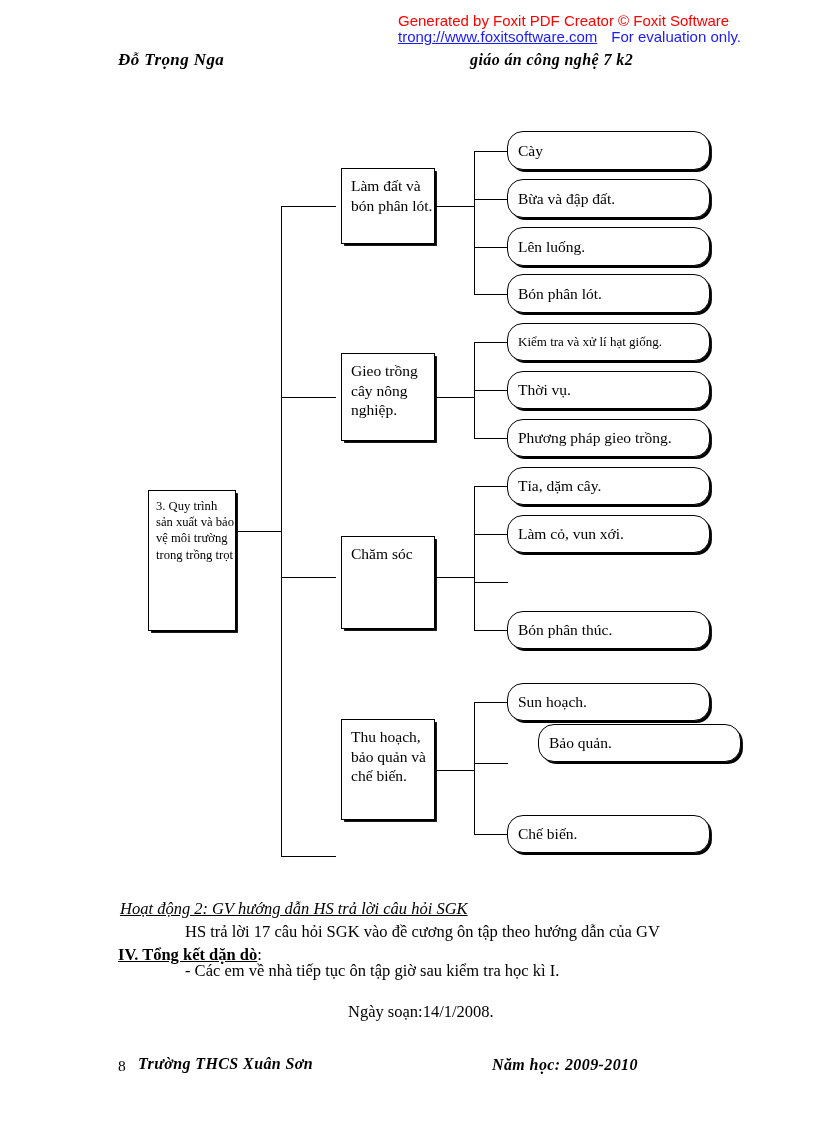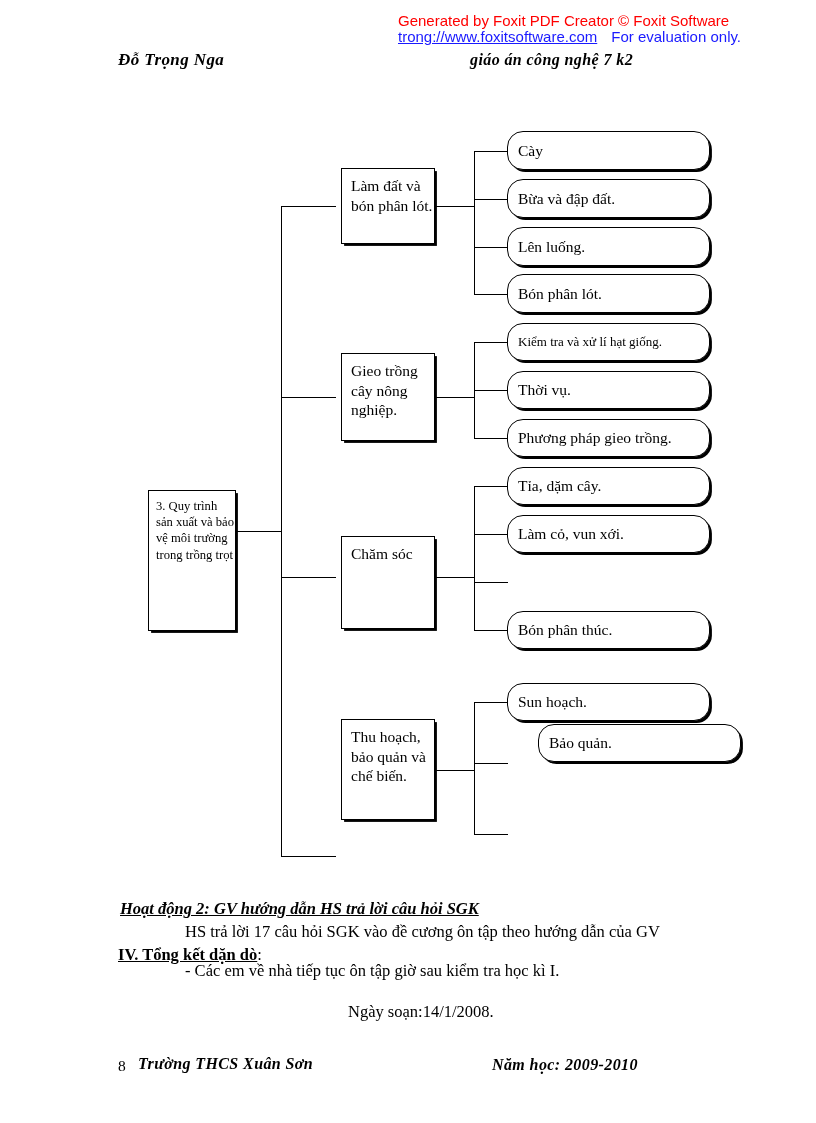--- a/index.html
+++ b/index.html
@@ -41,21 +41,21 @@
   .node.leaf{display:flex;align-items:center;padding:0 0 0 10px;border-radius:16px;}
   .node.leaf.small{font-size:13px;}
   .node.lvl2{padding:7px 0 0 9px;}
 
   .ln{position:absolute;background:#000;}
   .ln.h{height:1.7px;}
   .ln.v{width:1.7px;}
 
   
   .txt{position:absolute;font-size:16.5px;line-height:21px;white-space:nowrap;}
-  .bi{font-weight:bold;font-style:italic;text-decoration:underline;}
+  .bi{font-weight:normal;font-style:italic;text-decoration:underline;}
   .b{font-weight:bold;}
   .u{text-decoration:underline;}
 
   
   .foot-num{position:absolute;left:118px;top:1057px;font-size:15.5px;}
   .foot-left{position:absolute;left:138px;top:1055px;font-size:16px;}
   .foot-right{position:absolute;left:492px;top:1056px;font-size:16px;}
 </style>
 </head>
 <body>
@@ -113,20 +113,21 @@
     <div class="node leaf" style="left:507px;top:611px;width:203px;height:38px;">Bón phân thúc.</div>
 
     <div class="node lvl2" style="left:341px;top:719px;width:94px;height:101px;">Thu hoạch, bảo quản và chế biến.</div>
     <div class="ln h" style="left:435px;top:769.5px;width:40px;"></div>
     <div class="ln v" style="left:473.5px;top:702px;height:132px;"></div>
     <div class="ln h" style="left:473.5px;top:701.5px;width:34px;"></div>
     <div class="ln h" style="left:473.5px;top:762.5px;width:34px;"></div>
     <div class="ln h" style="left:473.5px;top:833.5px;width:34px;"></div>
     <div class="node leaf" style="left:507px;top:683px;width:203px;height:38px;">Sun hoạch.</div>
     <div class="node leaf" style="left:507px;top:724px;width:203px;height:38px;margin-left:31px;">Bảo quản.</div>
+    <div class="node leaf" style="left:507px;top:815px;width:203px;height:38px;">Chế biến.</div>
   </div>
 
   <div class="txt bi" style="left:120px;top:898px;">Hoạt động 2: GV hướng dẫn HS trả lời câu hỏi SGK</div>
   <div class="txt" style="left:185px;top:921px;">HS trả lời 17 câu hỏi SGK vào đề cương ôn tập theo hướng dẫn của GV</div>
   <div class="txt" style="left:118px;top:944px;"><span class="b u">IV. Tổng kết dặn dò</span><span>:</span></div>
   <div class="txt" style="left:185px;top:960px;">- Các em về nhà tiếp tục ôn tập giờ sau kiểm tra học kì I.</div>
   <div class="txt" style="left:348px;top:1001px;">Ngày soạn:14/1/2008.</div>
 
   <div class="foot-num">8</div>
   <div class="script foot-left">Trường THCS Xuân Sơn</div>

